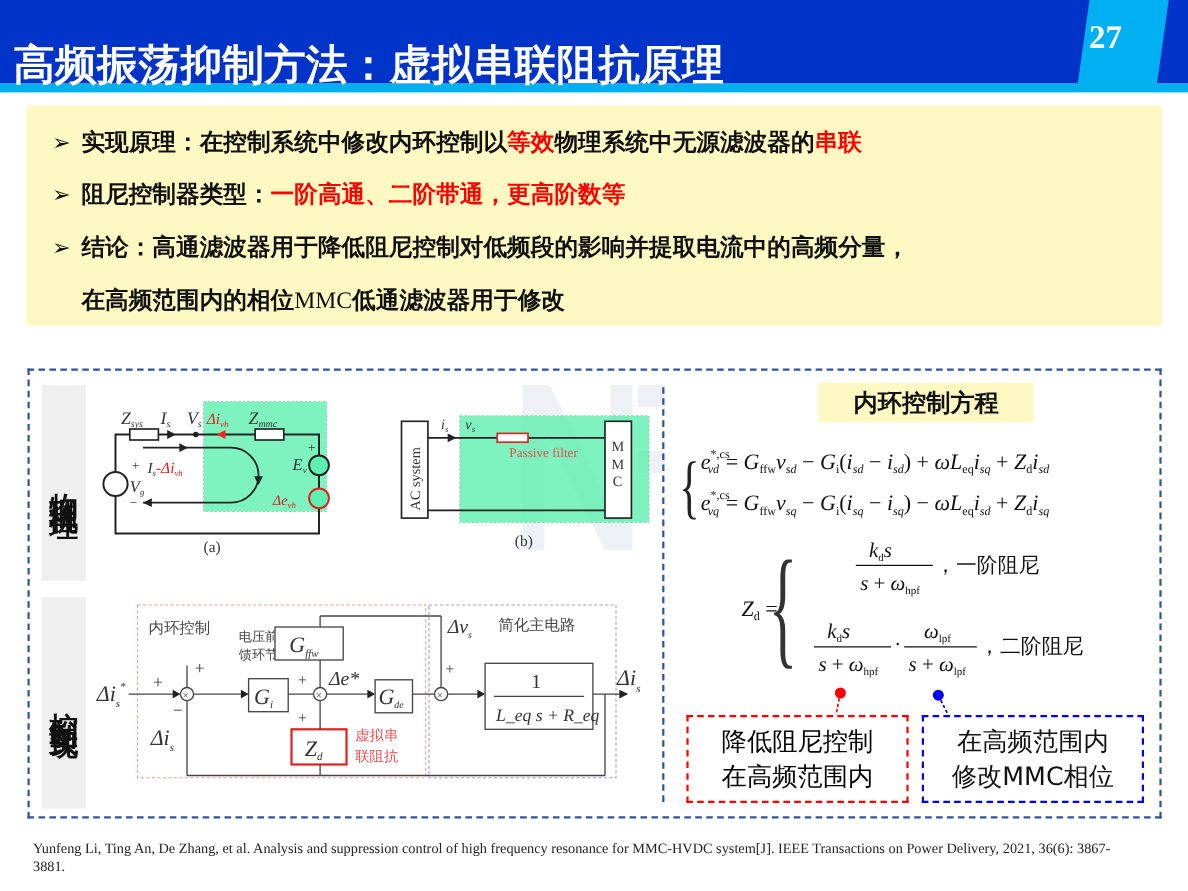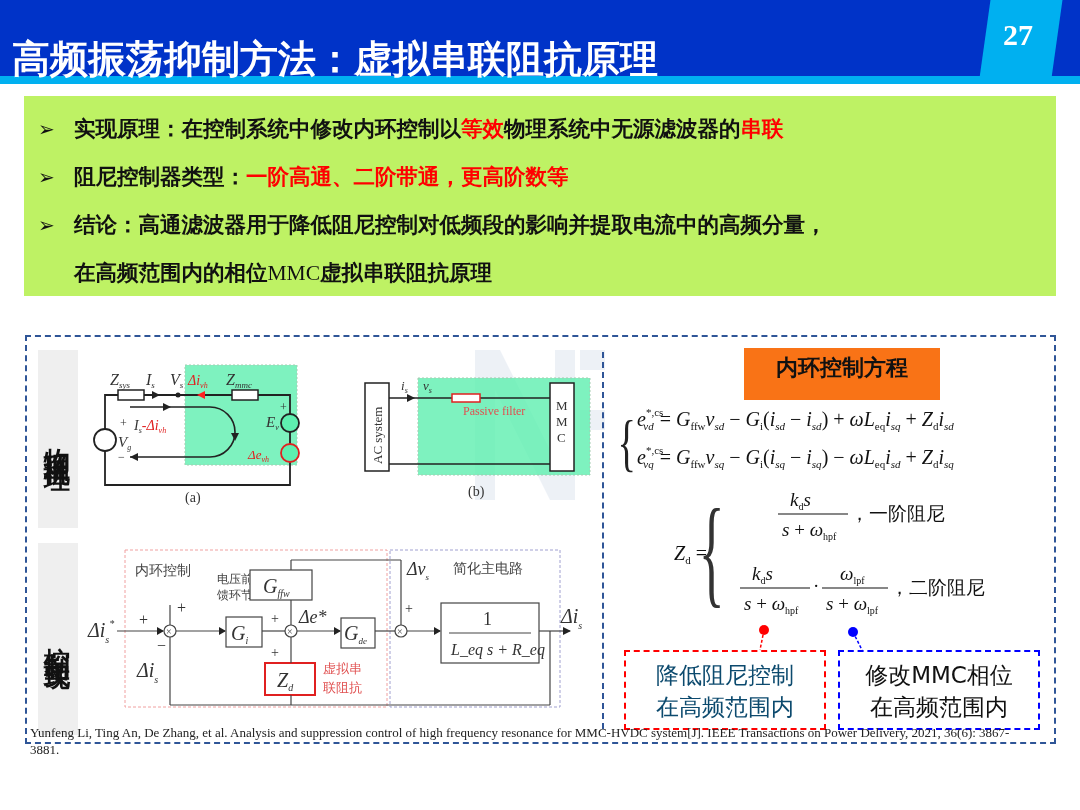--- a/index.html
+++ b/index.html
@@ -4,49 +4,49 @@
 <style>
   * { margin:0; padding:0; box-sizing:border-box; }
   html, body { width:1080px; height:810px; overflow:hidden; background:#ffffff; }
   body { position:relative; font-family:"DejaVu Sans","Liberation Sans",sans-serif; color:#111; }
 
   
   .header { position:absolute; left:0; top:0; width:1080px; height:76px; background:#0033c8; }
   .header-stripe { position:absolute; left:0; top:76px; width:1080px; height:8px; background:#00b0f0; }
   .title { position:absolute; left:12px; top:12px; font-size:38px; font-weight:bold; color:#fff; letter-spacing:0px; line-height:52px; white-space:nowrap;margin-top:21px; }
   .page-tab { position:absolute; left:985px; top:0; width:72px; height:78px; background:#00b0f0; transform:skewX(-8deg); }
-  .page-num { position:absolute; left:990px; top:18px; width:56px; text-align:center; font-family:"Liberation Serif",serif; font-weight:bold; font-size:30px; color:#fff; }
-
-  
-  .bullets { position:absolute; left:24px; top:96px; width:1032px; height:200px; background:#bef264; }
+  .page-num { position:absolute; left:990px; top:18px; width:56px; font-family:"Liberation Serif",serif; font-weight:bold; font-size:30px; color:#fff; }
+
+  
+  .bullets { position:absolute; left:24px; top:96px; width:1032px; height:200px; background:#fef9c3;text-align:center; }
   .bullet { position:absolute; left:14px; font-size:21.5px; font-weight:bold; line-height:30px; white-space:nowrap; color:#111; }
   .bullet .arrow { display:inline-block; width:36px; font-weight:normal; font-size:20px; }
   .bullet .red { color:#ff0000; }
   .bullet .serif { font-family:"Liberation Serif",serif; font-weight:normal; }
   .b1 { top:18px; } .b2 { top:66px; } .b3 { top:114px; } .b4 { top:162px; left:50px; }
 
   
   .main-box { position:absolute; left:25px; top:335px; width:1031px; height:409px; border:2px dashed #2f5597; }
   .divider { position:absolute; left:602px; top:352px; width:0; height:377px; border-left:2px dashed #2f5597; }
 
   .side-label { position:absolute; left:38px; width:40px; background:#efefef; display:flex; align-items:center; justify-content:center; }
   .side-label span { writing-mode:vertical-rl; text-orientation:upright; font-size:26px; font-weight:bold; letter-spacing:6px; color:#111; }
   .lbl-phys { top:350px; height:178px; }
   .lbl-ctrl { top:543px; height:192px; }
 
   
   .watermark { position:absolute; left:475px; top:340px; width:130px; height:160px; opacity:0.08; }
 
   
-  .eq-title { position:absolute; left:744px; top:348px; width:196px; height:52px; background:#f97316; text-align:center; font-size:22px; font-weight:bold; line-height:40px; }
-
-  .callout-red { position:absolute; left:624px; top:650px; width:202px; height:80px; border:2px dashed #ff0000; font-size:23px; line-height:32px; text-align:center; padding-top:7px; color:#0c4a6e; }
+  .eq-title { position:absolute; left:744px; top:348px; width:196px; height:36px; background:#fef9c3; text-align:center; font-size:22px; font-weight:bold; line-height:40px; }
+
+  .callout-red { position:absolute; left:624px; top:650px; width:202px; height:80px; border:2px dashed #ff0000; font-size:23px; line-height:32px; text-align:center; padding-top:7px; color:#000000; }
   .callout-blue { position:absolute; left:838px; top:650px; width:202px; height:80px; border:2px dashed #0000ff; font-size:23px; line-height:32px; text-align:center; padding-top:7px; color:#111; }
 
-  .citation { position:absolute; left:30px; top:724px; width:1000px; font-family:"Liberation Serif",serif; font-size:13px; line-height:17px; color:#222; }
+  .citation { position:absolute; left:30px; top:762px; width:1000px; font-family:"Liberation Serif",serif; font-size:13px; line-height:17px; color:#222; }
 
   svg text { font-family:"Liberation Serif",serif; }
 </style>
 </head>
 <body>
 
 <div class="header"></div>
 <div class="header-stripe"></div>
 <div class="title">高频振荡抑制方法：虚拟串联阻抗原理</div>
 <div class="page-tab"></div>
@@ -56,21 +56,21 @@
   <div class="bullet b1">
     <span class="arrow">➢</span><span>实现原理：在控制系统中修改内环控制以</span><span class="red">等效</span><span>物理系统中无源滤波器的</span><span class="red">串联</span>
   </div>
   <div class="bullet b3">
     <span class="arrow">➢</span><span>结论：高通滤波器用于降低阻尼控制对低频段的影响并提取电流中的高频分量，</span>
   </div>
   <div class="bullet b2">
     <span class="arrow">➢</span><span>阻尼控制器类型：</span><span class="red">一阶高通、二阶带通，更高阶数等</span>
   </div>
   <div class="bullet b4">
-    <span>在高频范围内的相位</span><span class="serif">MMC</span><span>虚拟串联阻抗原理</span>
+    <span>在高频范围内的相位</span><span class="serif">MMC</span><span>低通滤波器用于修改</span>
   </div>
 </div>
 
 <div class="main-box"></div>
 <div class="divider"></div>
 
 <svg class="watermark" viewBox="0 0 130 160">
   <polygon points="0,160 0,10 25,10 80,120 80,10 100,10 100,160 75,160 20,50 20,160" fill="#2f5597"></polygon>
   <rect x="105" y="10" width="25" height="20" fill="#2f5597"></rect>
   <rect x="105" y="70" width="25" height="20" fill="#2f5597"></rect>
@@ -241,17 +241,17 @@
   <line x1="24" y1="10" x2="20" y2="30" stroke="#ff0000" stroke-width="1.5" stroke-dasharray="3,2"></line>
   <circle cx="113" cy="12" r="5" fill="#0000ff"></circle>
   <line x1="113" y1="12" x2="122" y2="30" stroke="#0000ff" stroke-width="1.5" stroke-dasharray="3,2"></line>
 </svg>
 
 <div class="callout-red">
   <div>降低阻尼控制</div>
   <div>在高频范围内</div>
 </div>
 <div class="callout-blue">
+  <div>在高频范围内</div>
   <div>修改MMC相位</div>
-  <div>在高频范围内</div>
 </div>
 
 <div class="citation">Yunfeng Li, Ting An, De Zhang, et al. Analysis and suppression control of high frequency resonance for MMC-HVDC system[J]. IEEE Transactions on Power Delivery, 2021, 36(6): 3867-3881.</div>
 
 </body></html>

